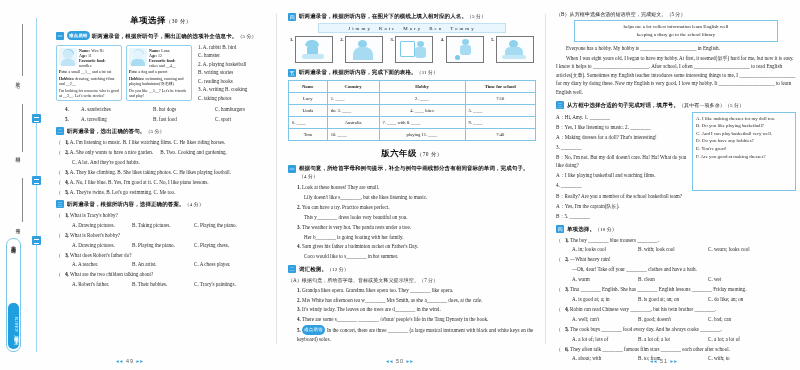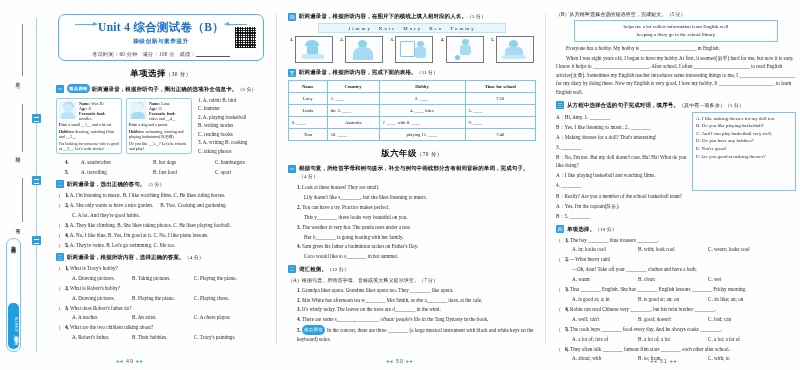--- a/index.html
+++ b/index.html
@@ -121,35 +121,20 @@
       <div class="vb-top">小学英语同步练习</div>
       <div class="vb-bot">RJ（PEP）版六年级 上册</div>
     </div>
   </div>
 
   <div class="colsep" style="left:276px;"></div>
   <div class="colsep" style="left:545px;"></div>
 
   <div class="col c1">
 
-    <div class="titlebox">
-      <div class="arrow-l"></div>
-      <div class="arrow-r"></div>
-      <div class="t-main">
-        <span>Unit 4</span>
-        <span class="cn">综合测试卷</span><span class="cn">（B）</span>
-      </div>
-      <div class="t-sub">梯级创新与素养提升</div>
-      <div class="t-info">
-        <span>考试时间：60 分钟</span>&nbsp;&nbsp;
-        <span>满分：100 分</span>&nbsp;&nbsp;
-        <span>成绩：</span><span class="ul"></span>
-      </div>
-      <div class="qr"></div>
-    </div>
 
     <div class="parthead">
       <span>单项选择</span><span class="small">（30 分）</span>
     </div>
 
     <div class="sec">
       <div class="secnum">一</div>
       <div class="sectxt">
         <span class="badge">难点易错</span><span>听两遍录音，根据所听句子，圈出正确的选项补全信息卡。</span><span class="pts">（5 分）</span>
       </div>

